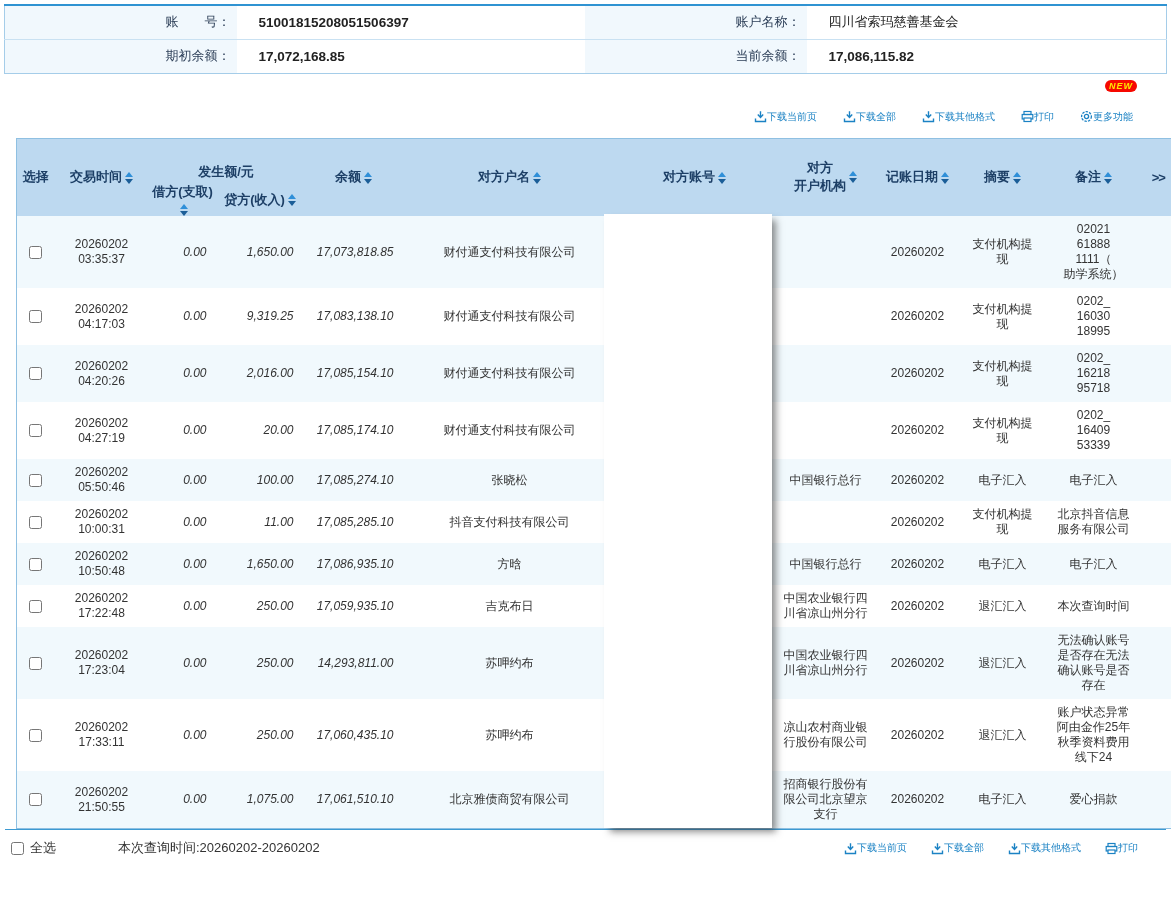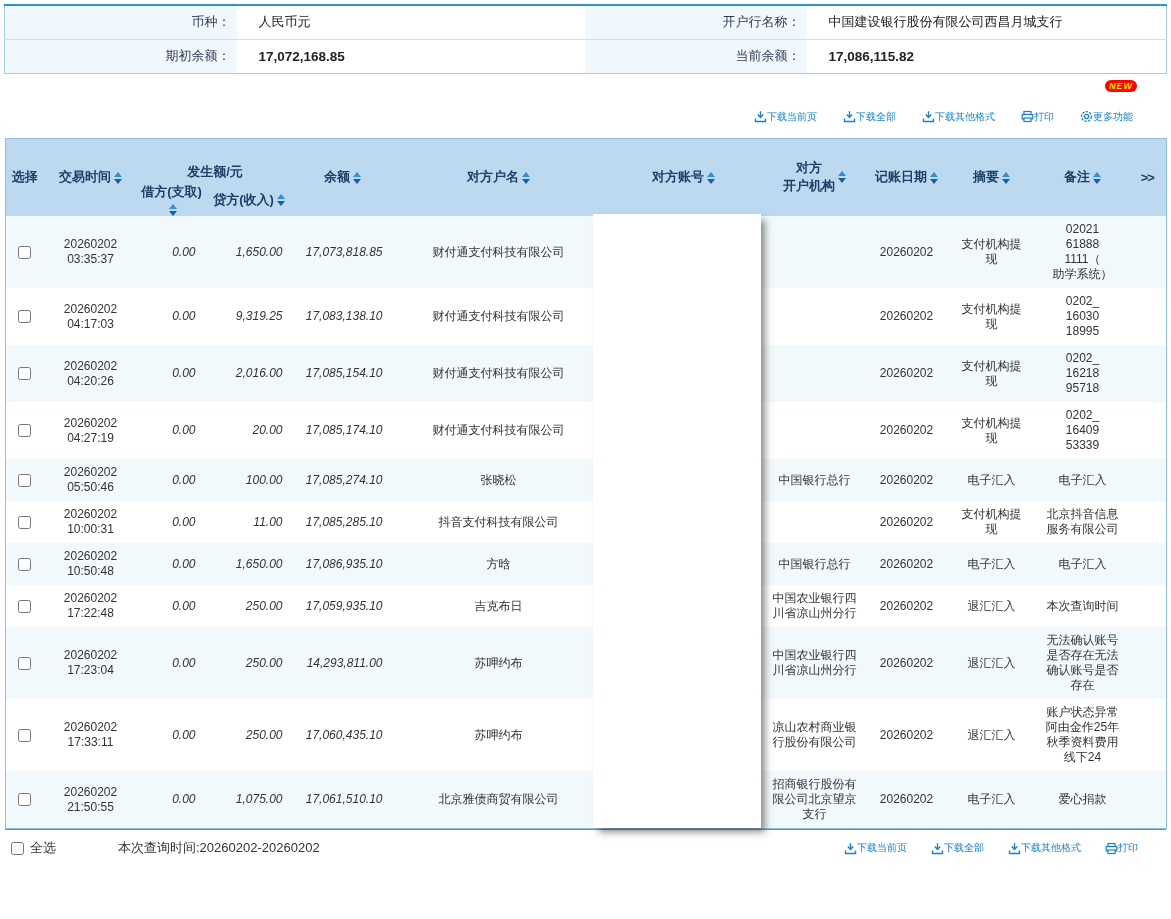--- a/index.html
+++ b/index.html
@@ -18,21 +18,21 @@
   td.nobg { background:#fff; }
   .bold-num { font-weight:bold; color:#17263f; font-size:13.5px; }
 
   
   .toolbar { position:relative; height:64px; }
   .toolbar .links { position:absolute; right:38px; bottom:14px; display:flex; gap:26px; align-items:center; }
   a.blink { color:#1b82c4; text-decoration:none; font-size:10px; display:inline-flex; align-items:center; cursor:pointer; white-space:nowrap; }
   .new-badge { position:absolute; right:34px; top:6px; background:#f60800; color:#ffe600; font-size:9px; font-weight:bold; font-style:italic; padding:1px 4px; border-radius:6px; letter-spacing:1px; }
 
   
-  .txwrap { position:relative; margin:0 5px; }
+  .txwrap { position:relative; margin:0 16px; }
   table.tx { width:1161px; table-layout:fixed; border-collapse:collapse; border:1px solid #8fc0e2; font-size:12px; }
   table.tx thead th { background:#bdd9f0; color:#1d3f66; font-size:13px; font-weight:bold; vertical-align:middle; }
   table.tx thead tr.h1 th { height:45px; }
   table.tx thead tr.h2 th { height:30px; }
   table.tx thead th.grp { vertical-align:bottom; padding-bottom:2px; }
   table.tx td { vertical-align:middle; padding-top:6px; padding-bottom:6px; line-height:1.25; color:#333; }
   table.tx tbody tr:nth-child(odd) { background:#f1f9fd; }
   table.tx tbody tr:nth-child(even) { background:#ffffff; }
   .c { text-align:center; }
   .r { text-align:right; padding-right:10px;font-style:italic; }
@@ -76,25 +76,25 @@
       <circle cx="6.5" cy="6.5" r="4.9" stroke="#1b82c4" stroke-width="1.3" fill="none" stroke-dasharray="2.4 1.2"></circle>
       <circle cx="6.5" cy="6.5" r="2.1" stroke="#1b82c4" stroke-width="1.3" fill="none"></circle>
     </g>
   </defs>
 </svg>
 
 <div class="page">
 
   <table class="acct">
     <tbody>
-    <tr>
-      <td class="albl">币种：</td>
-      <td class="aval">人民币元</td>
-      <td class="albl2">开户行名称：</td>
-      <td class="aval2">中国建设银行股份有限公司西昌月城支行</td>
+        <tr>
+      <td class="albl">账　　号：</td>
+      <td class="aval bold-num">51001815208051506397</td>
+      <td class="albl2">账户名称：</td>
+      <td class="aval2">四川省索玛慈善基金会</td>
     </tr>
     <tr>
       <td class="albl">期初余额：</td>
       <td class="aval bold-num">17,072,168.85</td>
       <td class="albl2">当前余额：</td>
       <td class="aval2 bold-num">17,086,115.82</td>
     </tr>
   </tbody>
     </table>
 

